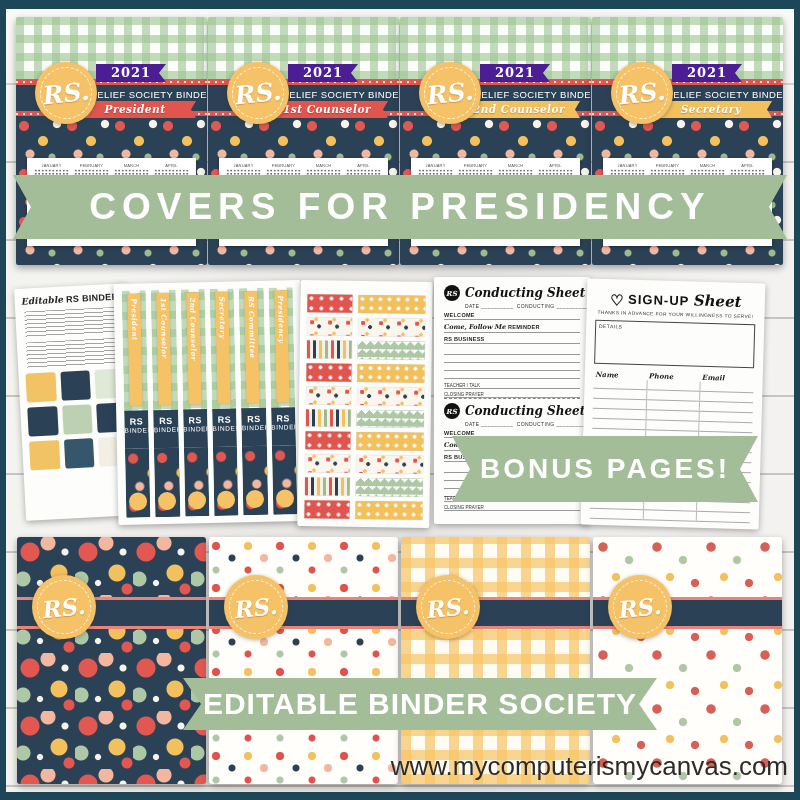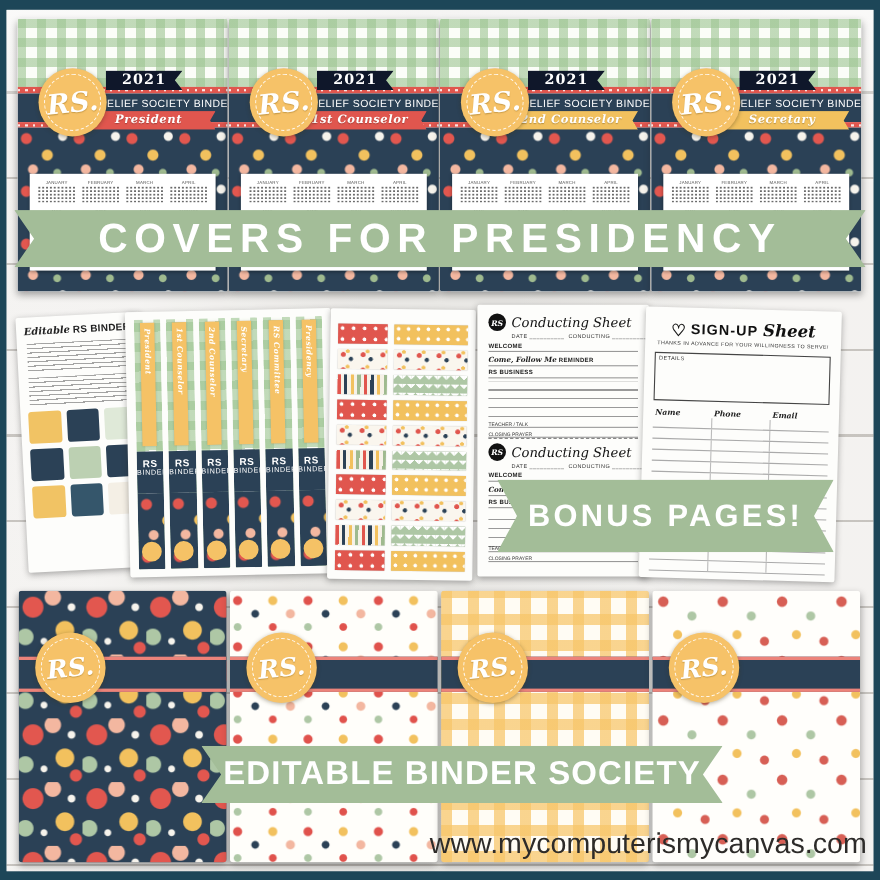--- a/index.html
+++ b/index.html
@@ -78,42 +78,42 @@
   }
 
   
   .cover { position:absolute; top:17px; width:191px; height:248px; box-shadow:0 3px 7px rgba(40,40,40,.4); border-radius:2px; overflow:hidden; background:#fff; }
   .cover .top-gingham { position:absolute; top:0; left:0; right:0; height:62px; }
   .cover .s1 { top:62px; height:6px; }
   .cover .navy-band { position:absolute; top:68px; left:0; right:0; height:26px; background:#2b4156; }
   .cover .navy-band .cv-title { position:absolute; left:74px; right:2px; top:4px; color:#fff; font-size:9.5px; letter-spacing:.4px; text-align:center; white-space:nowrap; }
   .cover .s2 { top:94px; height:5px; }
   .cover .fl { position:absolute; top:99px; left:0; right:0; bottom:0; }
-  .ribbon2021 { position:absolute; left:80px; top:47px; width:70px; height:18px; background:#0f172a;
+  .ribbon2021 { position:absolute; left:80px; top:47px; width:70px; height:18px; background:#4c1d95;
     clip-path:polygon(0 0,100% 0,calc(100% - 7px) 50%,100% 100%,0 100%);
     color:#fff; font-family:"DejaVu Serif", serif; font-weight:700; font-size:13px; text-align:center; line-height:18px; letter-spacing:1px; }
   .sub-ribbon { position:absolute; left:58px; top:84px; width:122px; height:17px;
     clip-path:polygon(0 0,100% 0,calc(100% - 5px) 50%,100% 100%,0 100%,5px 50%);
     color:#fff; font-family:"DejaVu Serif", serif; font-style:italic; font-weight:700; font-size:10.5px; text-align:center; line-height:16px; letter-spacing:.5px; text-shadow:0 1px 1px rgba(0,0,0,.25); }
   .r-red { background:#e0564e; } .r-yellow { background:#f2c15e; }
   .rs-badge { position:absolute; width:62px; height:62px; left:19px; top:45px; border-radius:50%;
     background:#f6c268; box-shadow:0 1px 4px rgba(60,50,20,.4); z-index:5; }
   .rs-badge::before { content:""; position:absolute; inset:5px; border:1px dashed rgba(255,255,255,.85); border-radius:50%; }
   .rs-badge span { position:absolute; inset:0; display:flex; align-items:center; justify-content:center;
     color:#fff; font-family:"DejaVu Serif", serif; font-style:italic; font-weight:700; font-size:25px; transform:rotate(-6deg); text-shadow:0 1px 1px rgba(160,120,40,.5); }
   .calendar { position:absolute; left:11px; right:11px; top:141px; height:88px; background:#fff; box-shadow:0 1px 3px rgba(0,0,0,.35);
     display:grid; grid-template-columns:repeat(4,1fr); gap:4px 5px; padding:5px 7px; z-index:3; }
   .cal-name { font-size:4px; line-height:5px; text-align:center; color:#555; letter-spacing:.2px; overflow:hidden; white-space:nowrap; }
   .cal-grid { height:15px; margin-top:1px; background-image:radial-gradient(circle, rgba(80,80,80,.85) .6px, transparent 1.1px); background-size:3.5px 3.2px; }
 
   
   .banner { position:absolute; background:#a3bd98; color:#fff; display:flex; align-items:center; justify-content:center;
     font-weight:700; z-index:50; filter:drop-shadow(0 3px 3px rgba(40,40,40,.35));
     clip-path:polygon(0 0,100% 0,calc(100% - 18px) 50%,100% 100%,0 100%,18px 50%); white-space:nowrap; }
-  #banner-top    { left:13px;  top:175px; width:774px; height:52px; font-size:37px; letter-spacing:6px;margin-top:16px; }
+  #banner-top    { left:13px;  top:175px; width:774px; height:64px; font-size:37px; letter-spacing:6px; }
   #banner-mid-l  { left:28px;  top:421px; width:352px; height:49px; font-size:27px; letter-spacing:2px; }
   #banner-mid-r  { left:452px; top:436px; width:306px; height:66px; font-size:28px; letter-spacing:3px; }
   #banner-bottom { left:183px; top:678px; width:474px; height:52px; font-size:30px; letter-spacing:1px; }
 
   
   #tabs-page { left:20px; top:286px; width:113px; height:232px; transform:rotate(-3deg); padding:8px 7px; }
   #tabs-page .t-title { font-size:9px; text-align:center; white-space:nowrap; color:#222; }
   #tabs-page .t-title .script { font-family:"DejaVu Serif", serif; font-style:italic; font-weight:700; }
   #tabs-page .t-title b { letter-spacing:.3px; }
   .txt-lines { height:26px; margin:5px 2px; background-image:repeating-linear-gradient(180deg, rgba(90,90,90,.55) 0 1px, transparent 1px 4px); }
@@ -139,21 +139,21 @@
   .p-yellow-dot{ background:#f2c15e; background-image:radial-gradient(circle at 4px 4px,#fff 1.5px,transparent 2px); background-size:9px 9px; }
   .p-floral    { background:#faf6ee; background-image:radial-gradient(circle at 5px 5px,#e0564e 2px,transparent 2.5px),radial-gradient(circle at 12px 9px,#2b4156 1.7px,transparent 2.2px),radial-gradient(circle at 9px 2px,#f2c15e 1.5px,transparent 2px); background-size:18px 14px; }
   .p-stripe    { background-image:repeating-linear-gradient(90deg,#e0564e 0 3px,#f6f1e7 3px 6px,#2b4156 6px 9px,#f6f1e7 9px 12px,#f2c15e 12px 15px,#f6f1e7 15px 18px,#9fba8f 18px 21px,#f6f1e7 21px 24px); }
   .p-sage-zig  { background:#aec7a5; background-image:linear-gradient(135deg,#fff 25%,transparent 25%),linear-gradient(225deg,#fff 25%,transparent 25%); background-size:8px 8px; }
 
   #cond-page { left:434px; top:277px; width:156px; height:247px; padding:8px 10px 6px; }
   .csheet { position:relative; height:113px; }
   .csheet.second { border-top:1px dashed #888; padding-top:4px; }
   .c-head { display:flex; align-items:center; gap:5px; }
   .c-logo { width:16px; height:16px; border-radius:50%; background:#111; color:#fff; font-family:"DejaVu Serif", serif; font-style:italic; font-weight:700; font-size:7px; display:flex; align-items:center; justify-content:center; flex:0 0 16px; }
-  .c-title { font-family:"DejaVu Serif", serif; font-style:italic; font-weight:400; font-size:12px; color:#111; white-space:nowrap; }
+  .c-title { font-family:"DejaVu Serif", serif; font-style:italic; font-weight:700; font-size:12px; color:#111; white-space:nowrap; }
   .c-date { font-size:5px; letter-spacing:.4px; color:#333; margin:2px 0 3px 21px; white-space:nowrap; }
   .c-field { font-size:5.5px; font-weight:700; color:#222; letter-spacing:.3px; margin-top:3px; border-bottom:1px solid #999; padding-bottom:1px; white-space:nowrap; }
   .c-field .scr { font-family:"DejaVu Serif", serif; font-style:italic; font-weight:700; font-size:6.5px; letter-spacing:0; }
   .c-rules { height:34px; margin-top:3px; background-image:repeating-linear-gradient(180deg, transparent 0 7px, #999 7px 8px); }
   .c-bottom { position:absolute; bottom:0; left:0; right:0; font-size:4.5px; color:#333; }
   .c-bottom div { border-bottom:1px solid #999; margin-top:3px; white-space:nowrap; }
 
   #signup-page { left:584px; top:281px; width:178px; height:246px; transform:rotate(1.6deg); padding:10px 9px 6px; }
   .su-head { text-align:center; white-space:nowrap; color:#111; }
   .su-head .heart { font-size:15px; vertical-align:-2px; font-weight:700; }

